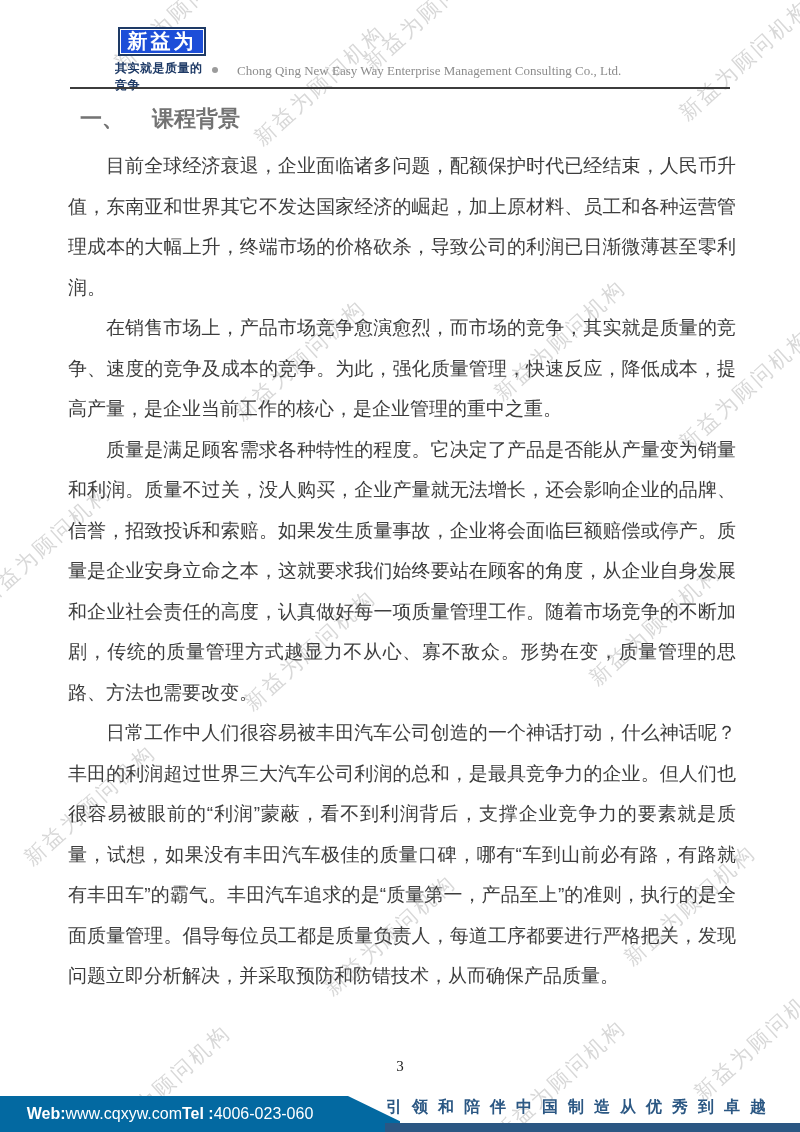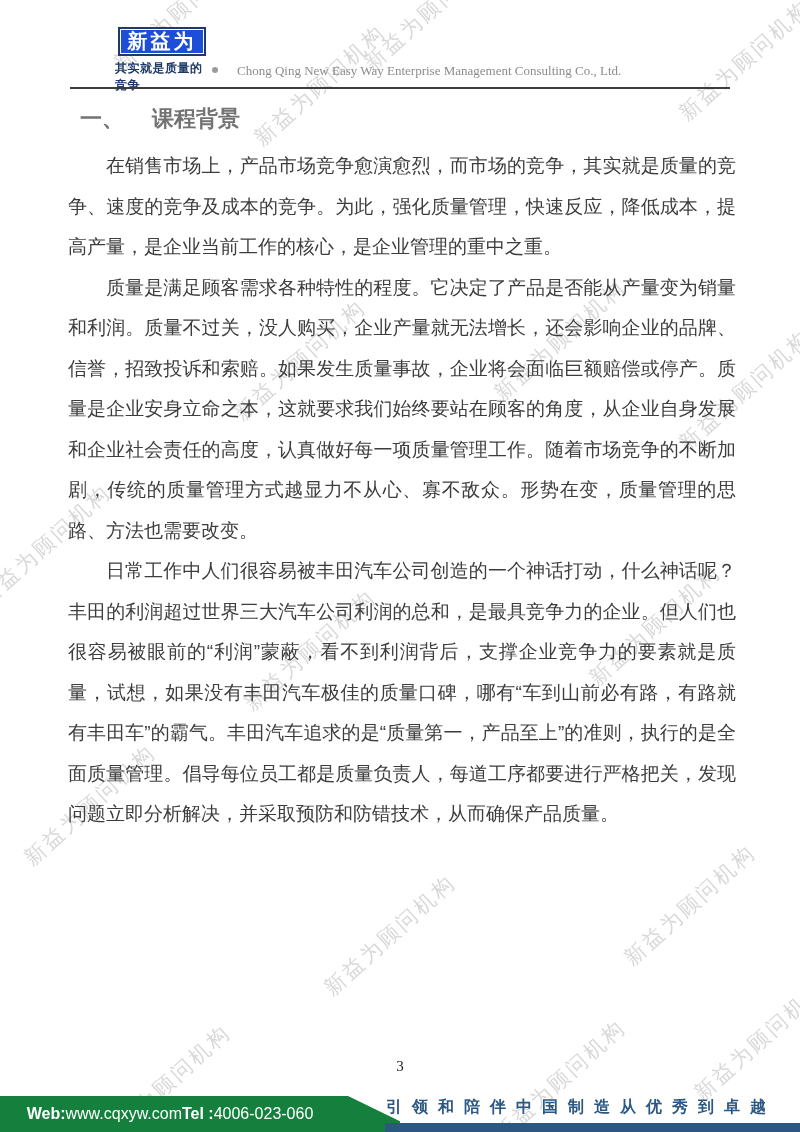--- a/index.html
+++ b/index.html
@@ -61,21 +61,21 @@
   
   .pagenum {
     position:absolute; left:0; top:1058px; width:100%; text-align:center;
     font-family:"Liberation Serif", serif; font-size:15px; color:#222;
     z-index:1;
   }
 
   
   .footer-bar-left {
     position:absolute; left:0; bottom:0; width:400px; height:36px;
-    background:#15803d; z-index:2;
+    background:#0369a1; z-index:2;
     clip-path: polygon(0 0, 87% 0, 100% 70%, 100% 100%, 0 100%);
     display:flex; align-items:center; justify-content:center;
     padding-right:60px; box-sizing:border-box;
     color:#ffffff; font-size:16px; white-space:nowrap;
   }
   .footer-bar-left b { font-weight:bold; }
   .footer-strip {
     position:absolute; left:385px; right:0; bottom:0; height:9px;
     background:#2B5783; z-index:2;
   }
@@ -116,20 +116,21 @@
     <div class="logo-tagline">其实就是质量的竞争</div>
     <div class="logo-dot"></div>
     <div class="company-en">Chong Qing New Easy Way Enterprise Management Consulting Co., Ltd.</div>
     <div class="header-rule"></div>
   </div>
 
   <div class="content">
     <h2 class="section-heading">
       <span class="sec-num">一、</span><span class="sec-title">课程背景</span>
     </h2>
+    <p>目前全球经济衰退，企业面临诸多问题，配额保护时代已经结束，人民币升值，东南亚和世界其它不发达国家经济的崛起，加上原材料、员工和各种运营管理成本的大幅上升，终端市场的价格砍杀，导致公司的利润已日渐微薄甚至零利润。</p>
     <p>在销售市场上，产品市场竞争愈演愈烈，而市场的竞争，其实就是质量的竞争、速度的竞争及成本的竞争。为此，强化质量管理，快速反应，降低成本，提高产量，是企业当前工作的核心，是企业管理的重中之重。</p>
     <p>质量是满足顾客需求各种特性的程度。它决定了产品是否能从产量变为销量和利润。质量不过关，没人购买，企业产量就无法增长，还会影响企业的品牌、信誉，招致投诉和索赔。如果发生质量事故，企业将会面临巨额赔偿或停产。质量是企业安身立命之本，这就要求我们始终要站在顾客的角度，从企业自身发展和企业社会责任的高度，认真做好每一项质量管理工作。随着市场竞争的不断加剧，传统的质量管理方式越显力不从心、寡不敌众。形势在变，质量管理的思路、方法也需要改变。</p>
     <p>日常工作中人们很容易被丰田汽车公司创造的一个神话打动，什么神话呢？丰田的利润超过世界三大汽车公司利润的总和，是最具竞争力的企业。但人们也很容易被眼前的“利润”蒙蔽，看不到利润背后，支撑企业竞争力的要素就是质量，试想，如果没有丰田汽车极佳的质量口碑，哪有“车到山前必有路，有路就有丰田车”的霸气。丰田汽车追求的是“质量第一，产品至上”的准则，执行的是全面质量管理。倡导每位员工都是质量负责人，每道工序都要进行严格把关，发现问题立即分析解决，并采取预防和防错技术，从而确保产品质量。</p>
   </div>
 
   <div class="pagenum">3</div>
 
   <div class="footer-bar-left">
     <b>Web:</b>
       <span> www.cqxyw.com</span>

